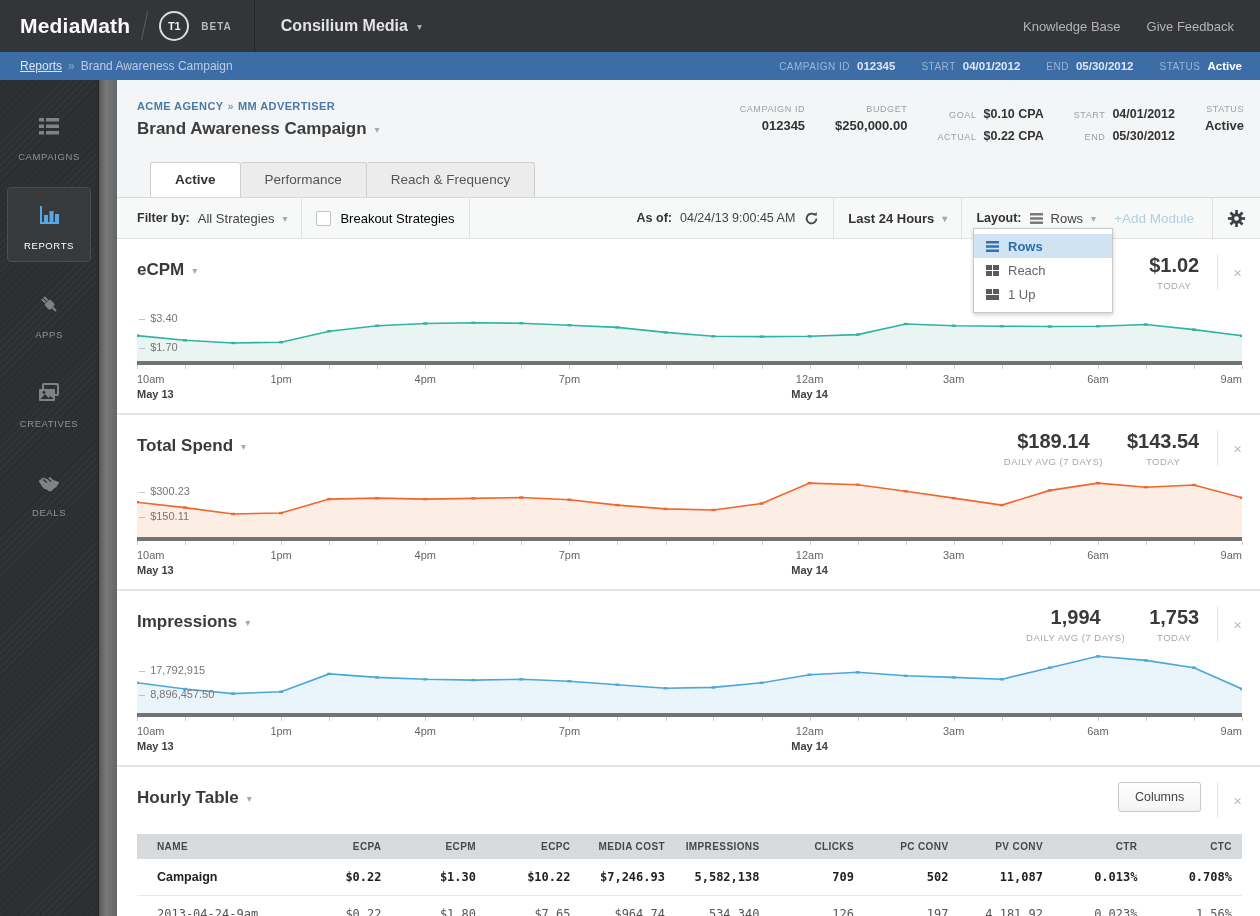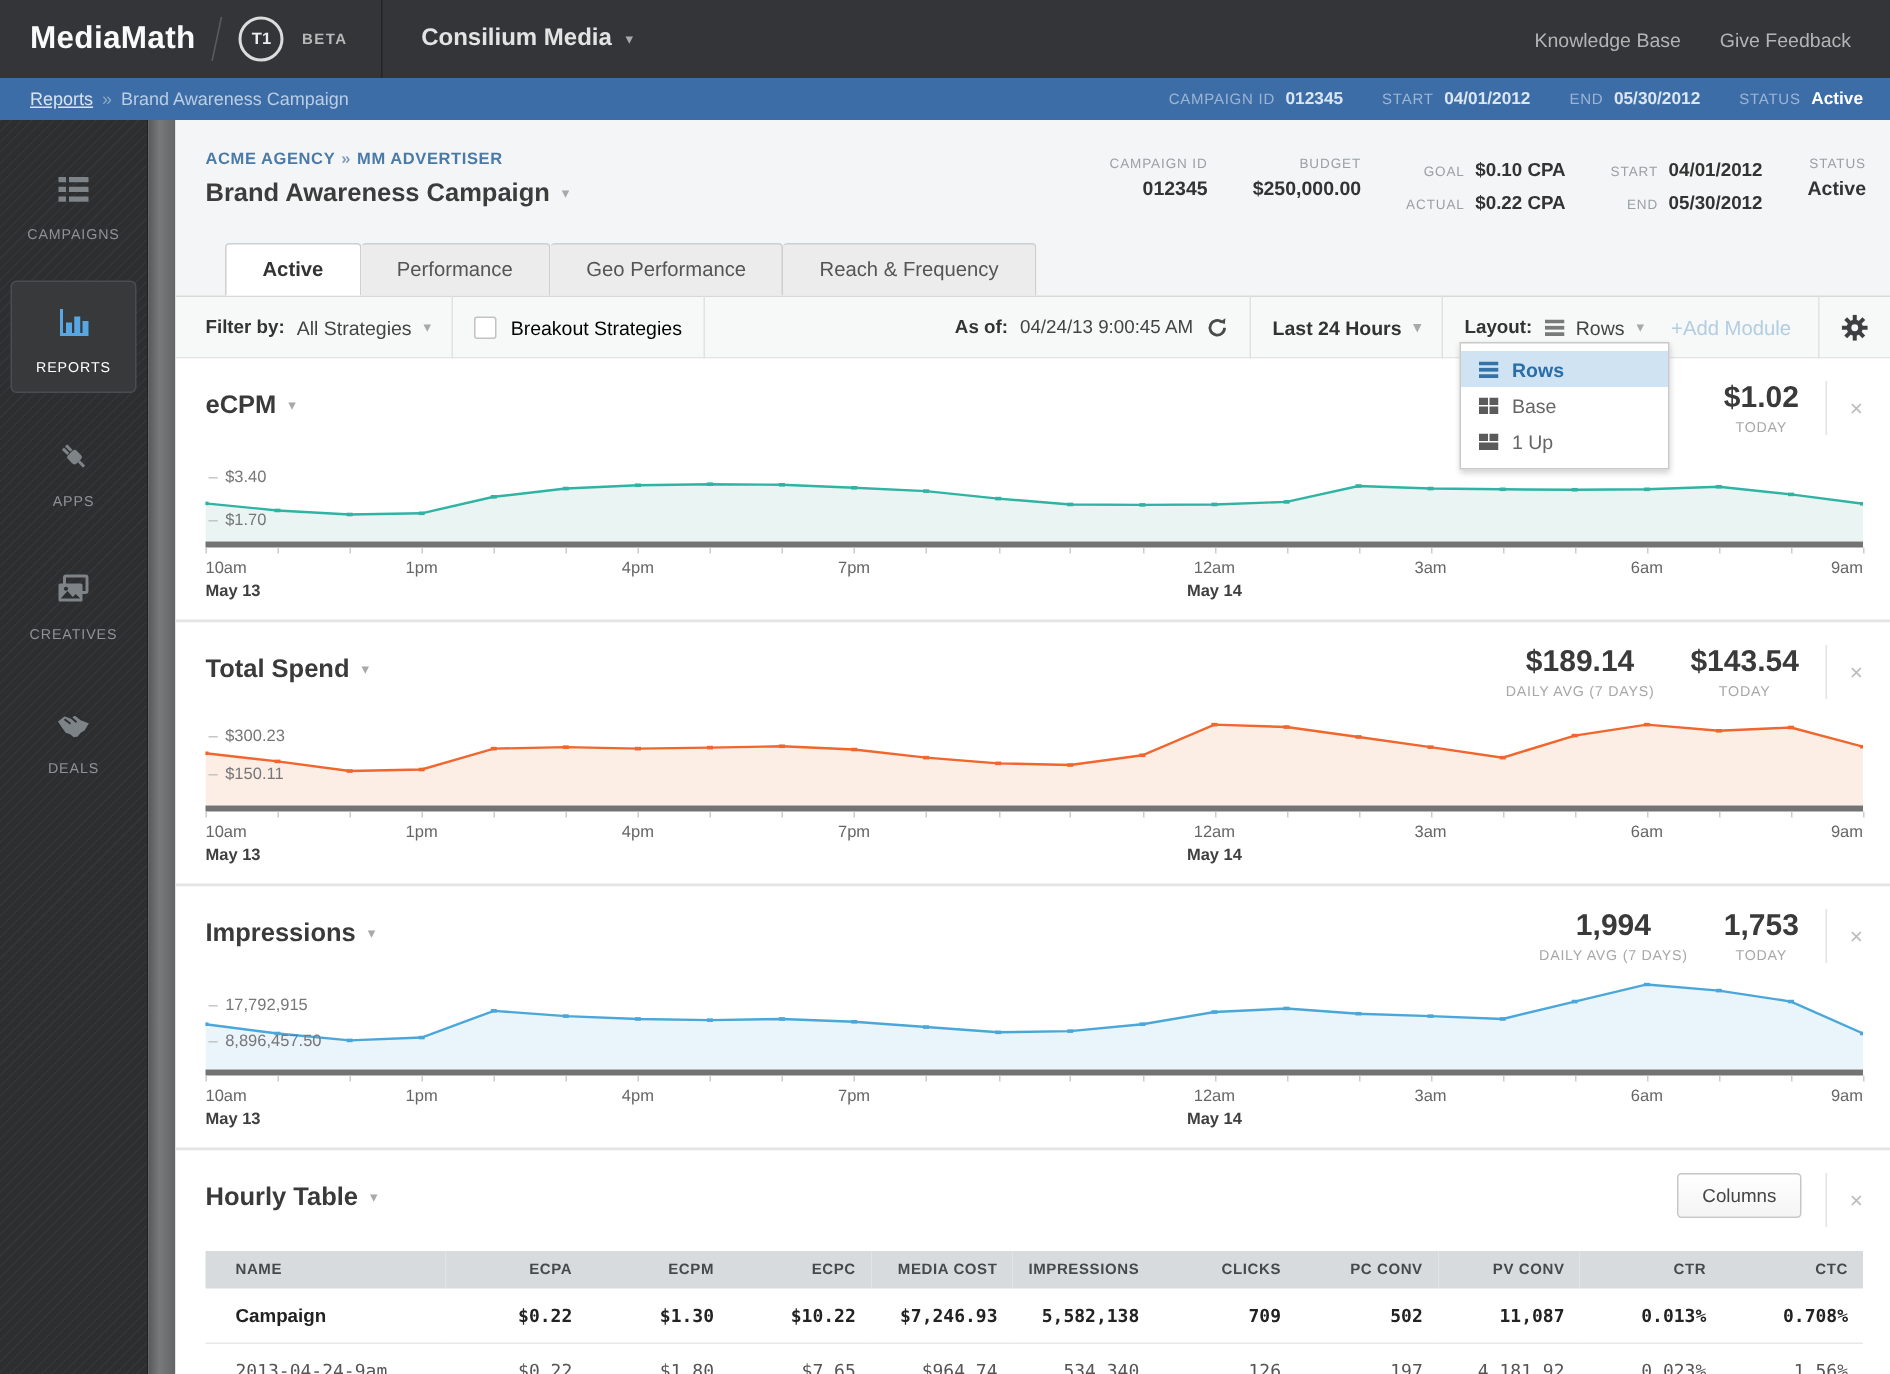--- a/index.html
+++ b/index.html
@@ -253,21 +253,20 @@
             </div>
             <div class="stat">
               <div class="lbl">STATUS</div>
               <div class="val">Active</div>
             </div>
           </div>
       </div>
       <div class="tabs">
           <div class="tab active">Active</div>
           <div class="tab">Performance</div>
-          <div class="tab">Geo Performance</div>
           <div class="tab">Reach &amp; Frequency</div>
         </div>
     </div>
 
     <div class="toolbar">
       <span class="tb-bold">Filter by:</span>
       <div class="tb-select">
         <span>All Strategies</span>
         <span class="caret">▾</span>
       </div>
@@ -673,21 +672,21 @@
           <span class="lm-icon">
             <svg viewBox="0 0 13 11" width="13" height="11">
               <g fill="currentColor">
                 <rect width="6" height="5"></rect>
                 <rect x="7" width="6" height="5"></rect>
                 <rect y="6" width="6" height="5"></rect>
                 <rect x="7" y="6" width="6" height="5"></rect>
               </g>
             </svg>
           </span>
-          <span>Base</span>
+          <span>Reach</span>
         </div>
         <div class="lm-item">
           <span class="lm-icon">
             <svg viewBox="0 0 13 11" width="13" height="11">
               <g fill="currentColor">
                 <rect width="6" height="5"></rect>
                 <rect x="7" width="6" height="5"></rect>
                 <rect y="6" width="13" height="5"></rect>
               </g>
             </svg>

